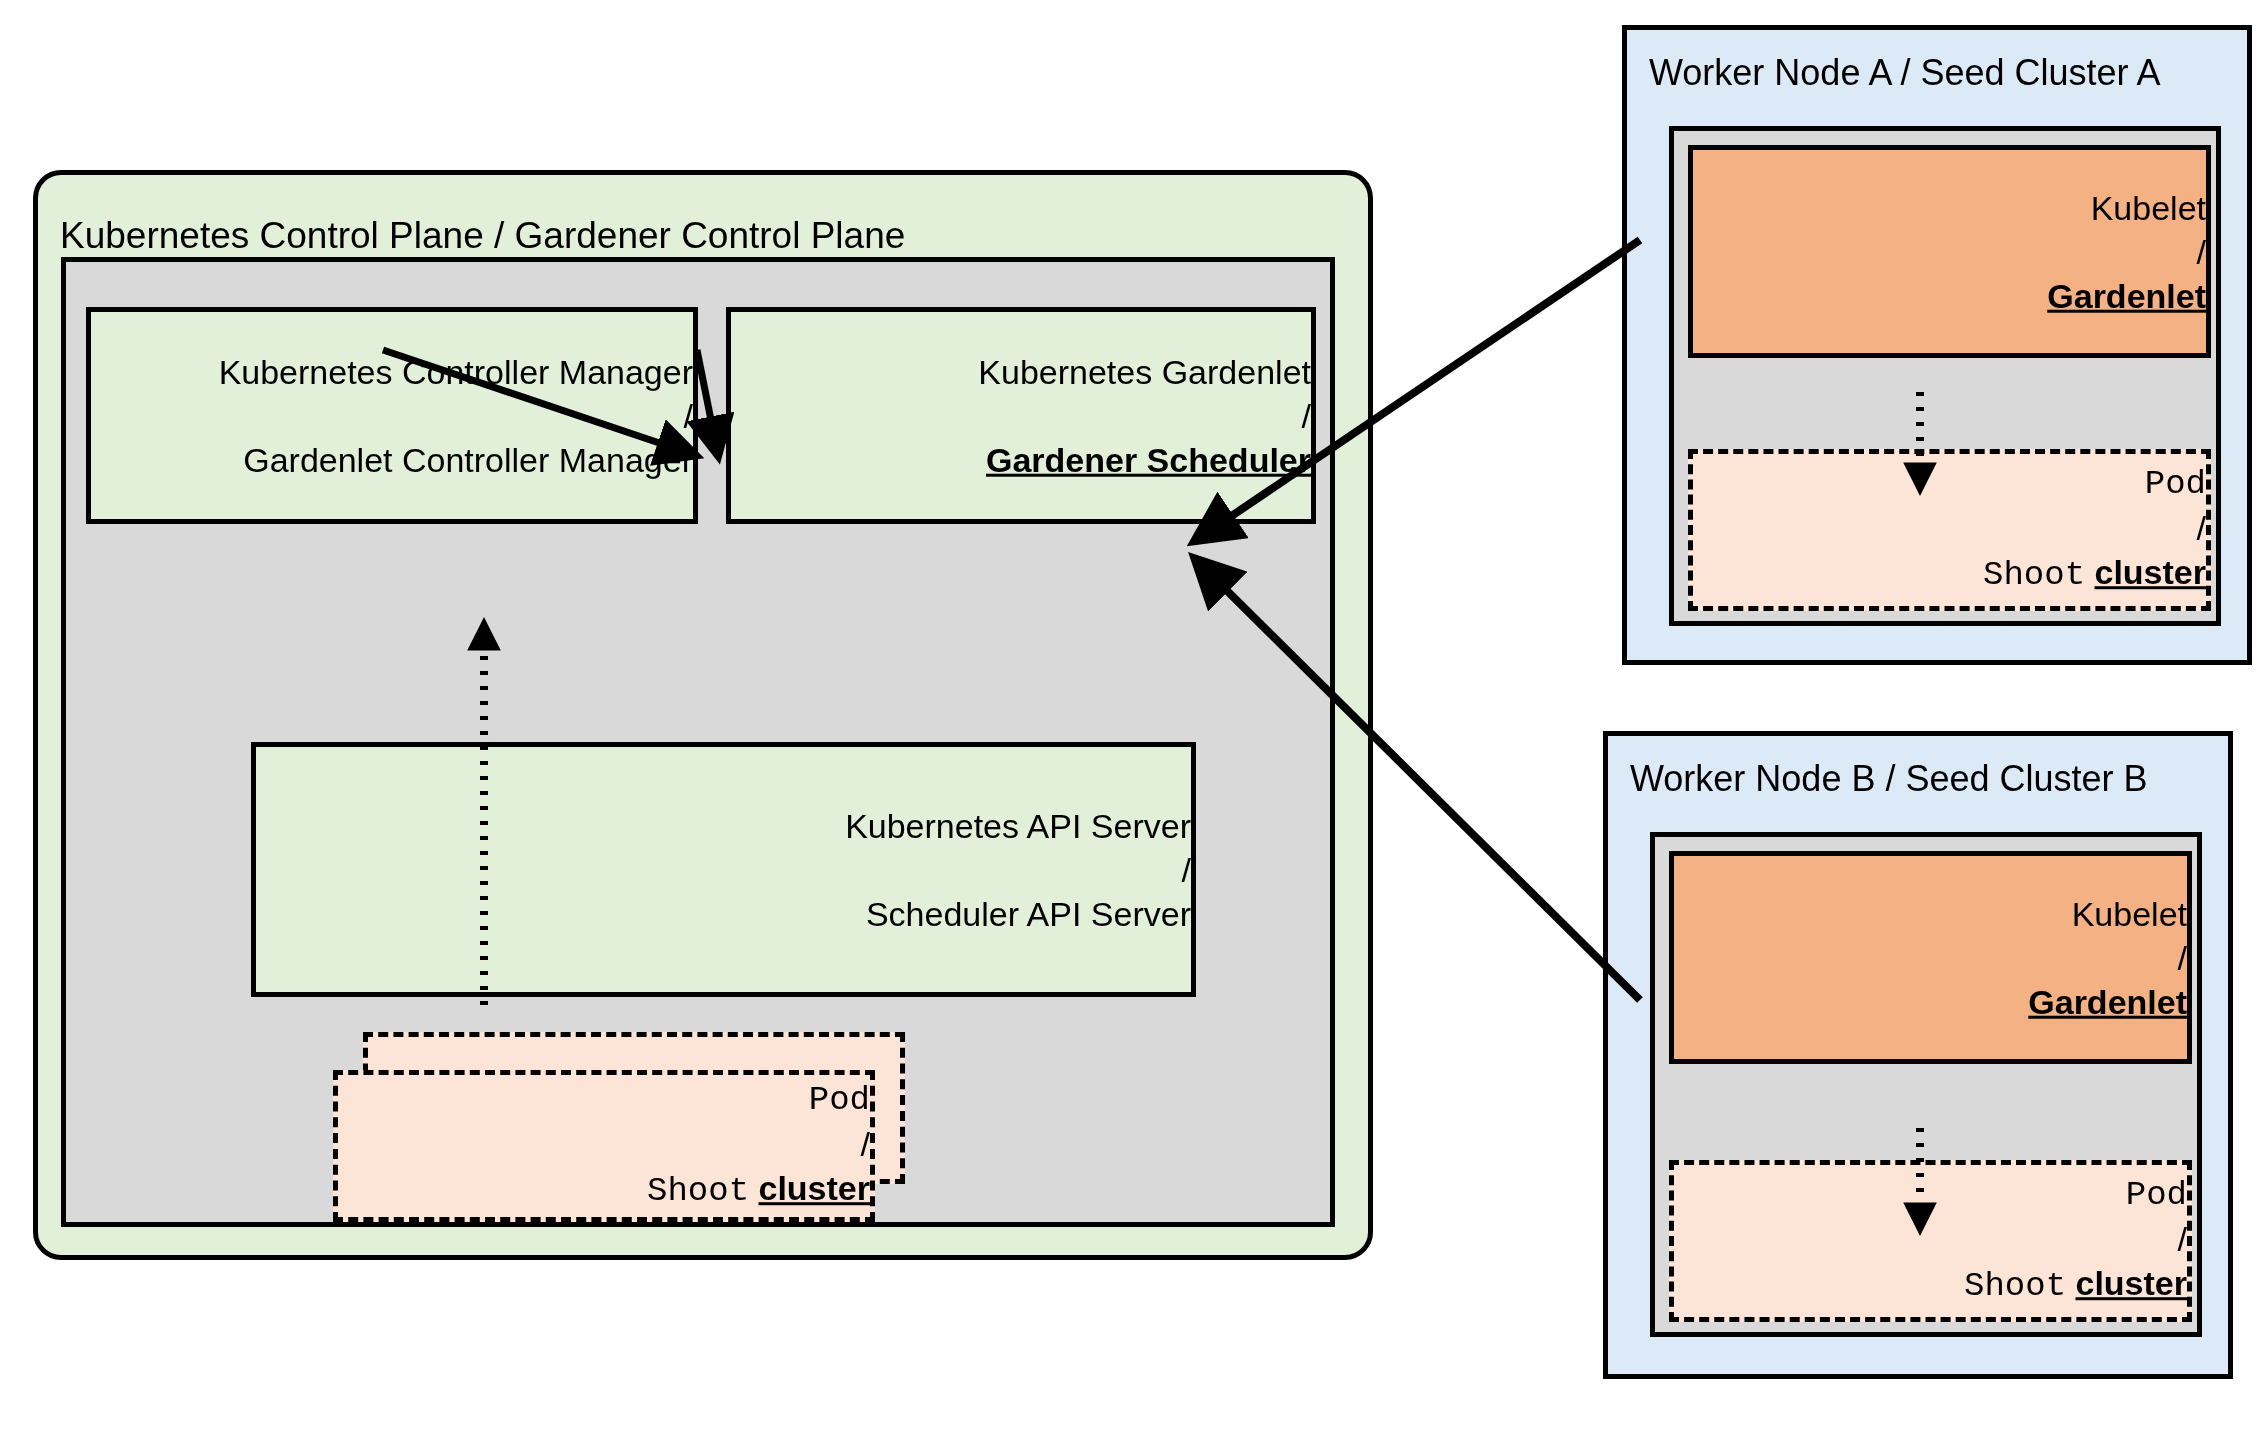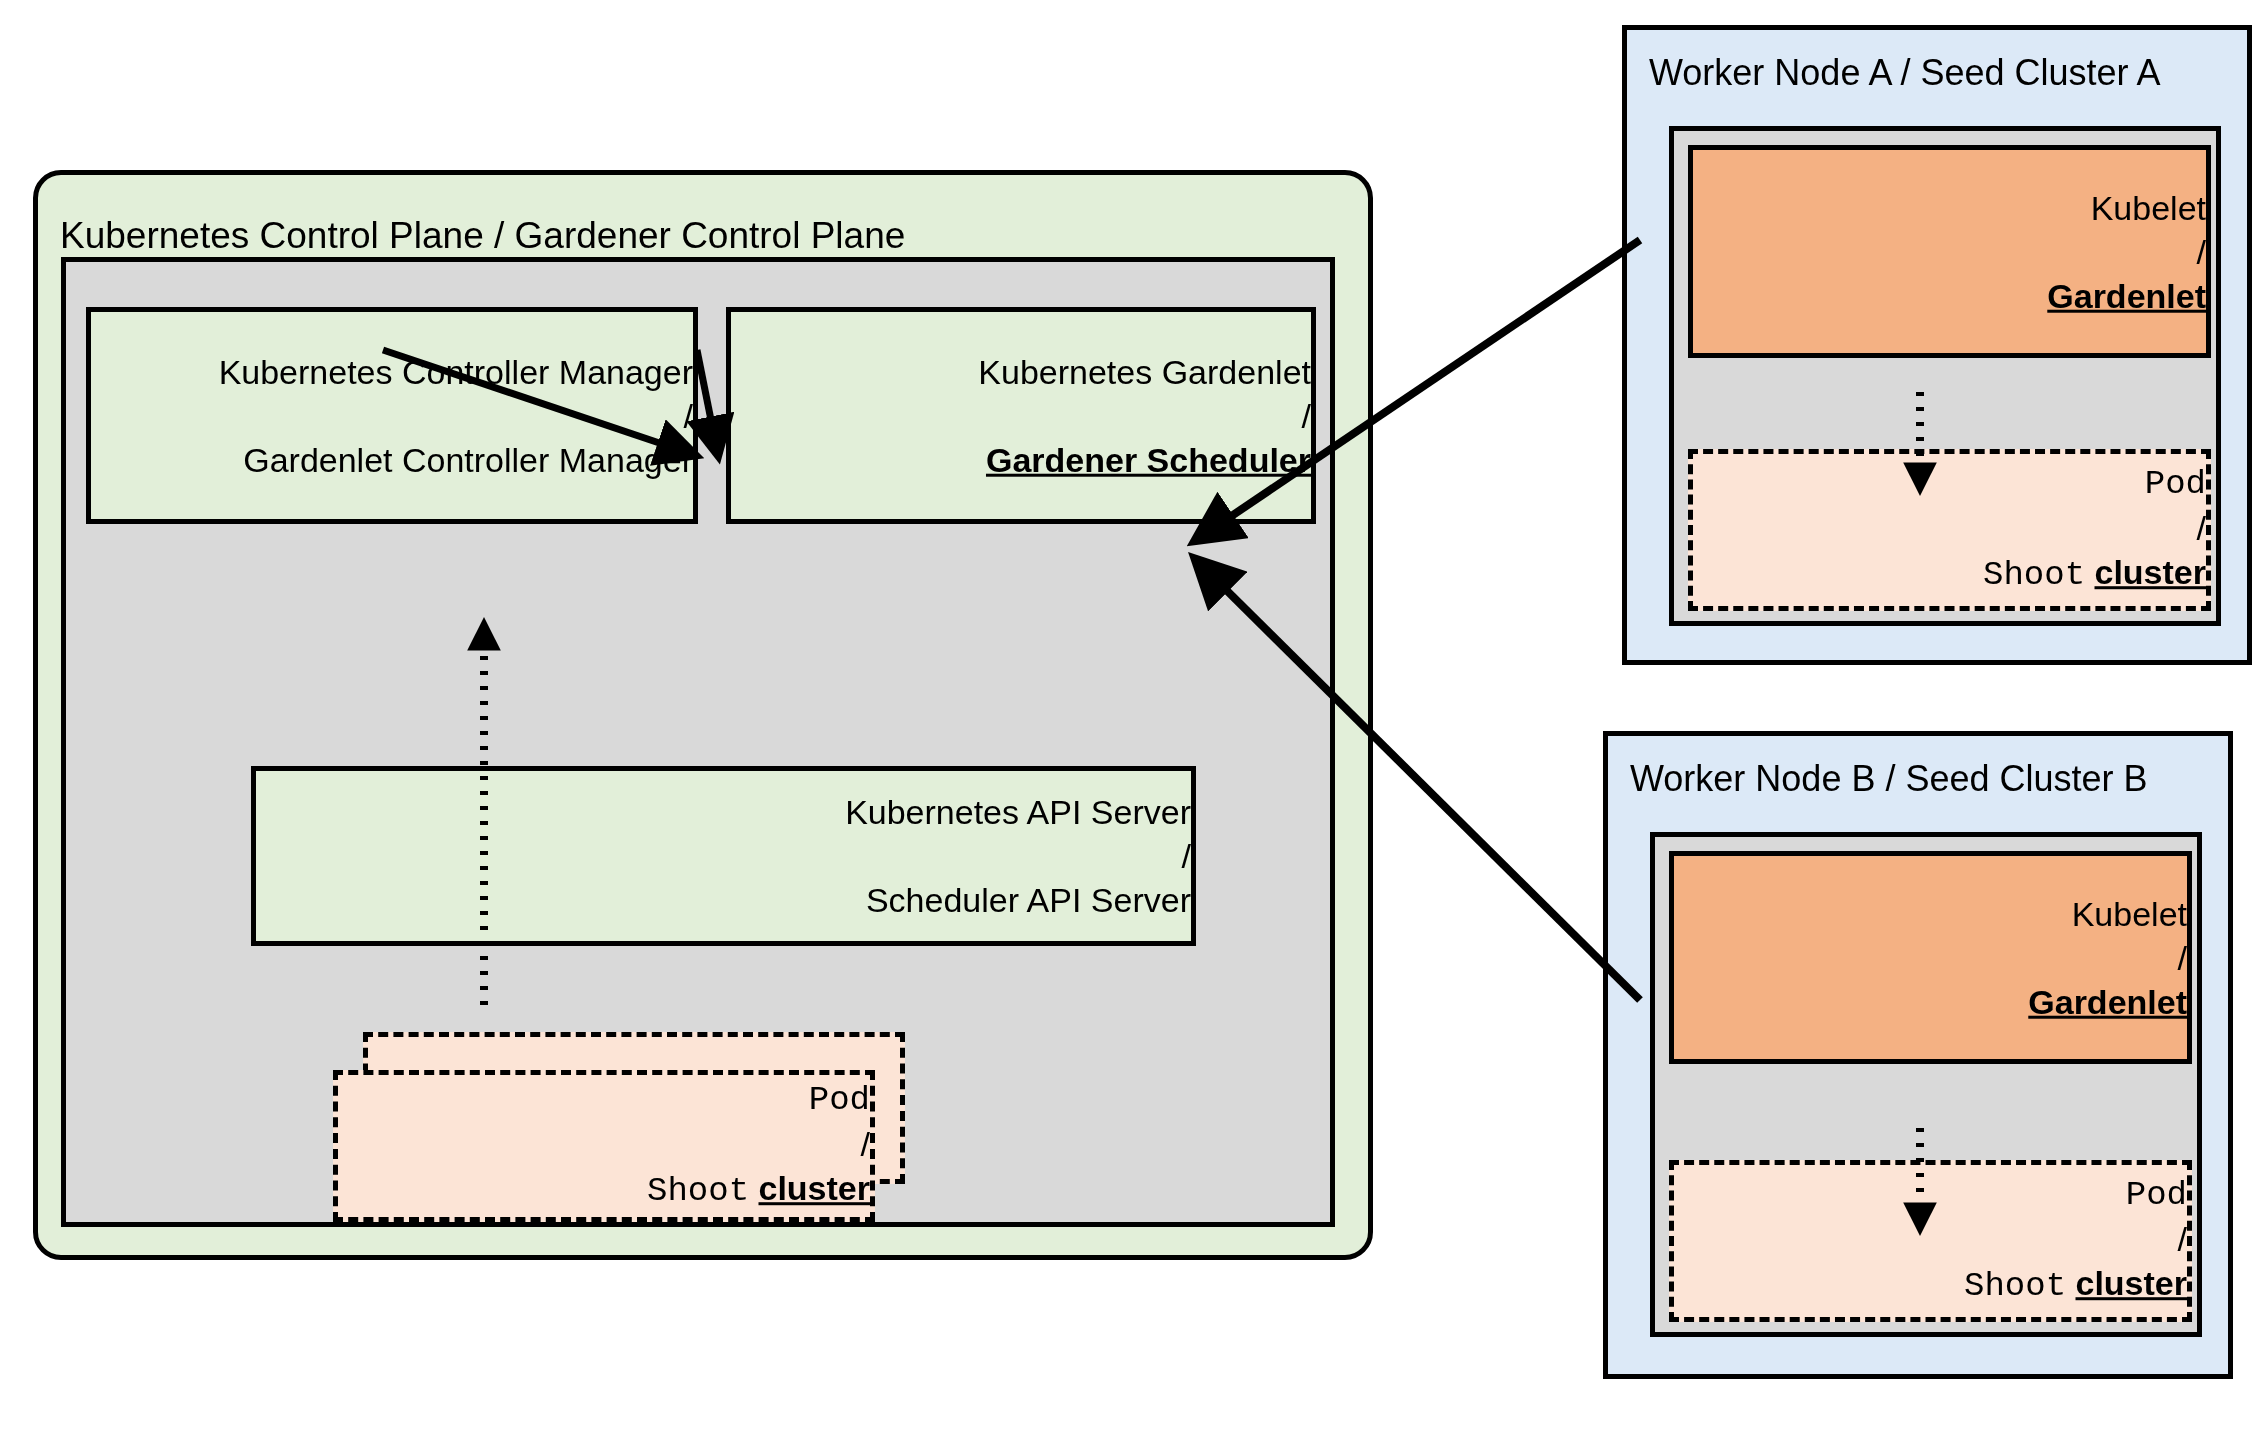--- a/index.html
+++ b/index.html
@@ -98,21 +98,21 @@
       </div>
 
       <div class="abs box-green" style="left:660px; top:45px; width:590px; height:217px;">
         <div class="boxtext" style="font-size:34px;">
           <span class="ln">Kubernetes Gardenlet</span>
           <span class="ln">/</span>
           <span class="ln bold">Gardener Scheduler</span>
         </div>
       </div>
 
-      <div class="abs box-green" style="left:185px; top:504px; width:945px; height:180px;">
+      <div class="abs box-green" style="left:185px; top:480px; width:945px; height:255px;">
         <div class="boxtext" style="font-size:34px;">
           <span class="ln">Kubernetes API Server</span>
           <span class="ln">/</span>
           <span class="ln">Scheduler API Server</span>
         </div>
       </div>
 
       <div class="abs box-pod" style="left:297px; top:770px; width:542px; height:152px; z-index:1;"></div>
 
       <div class="abs box-pod" style="left:267px; top:808px; width:542px; height:152px; z-index:2;">

